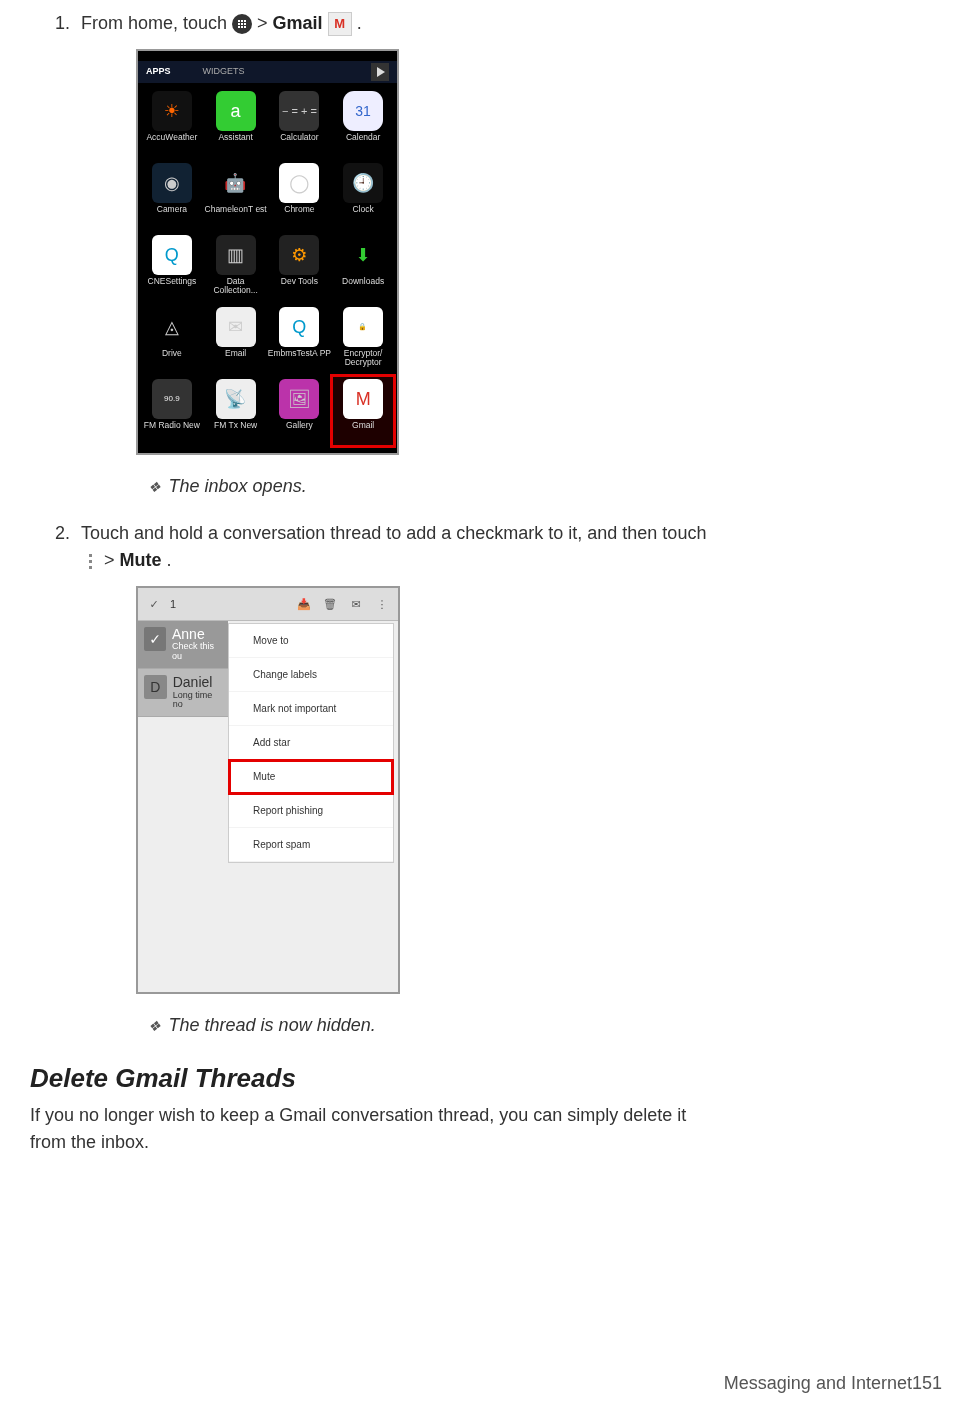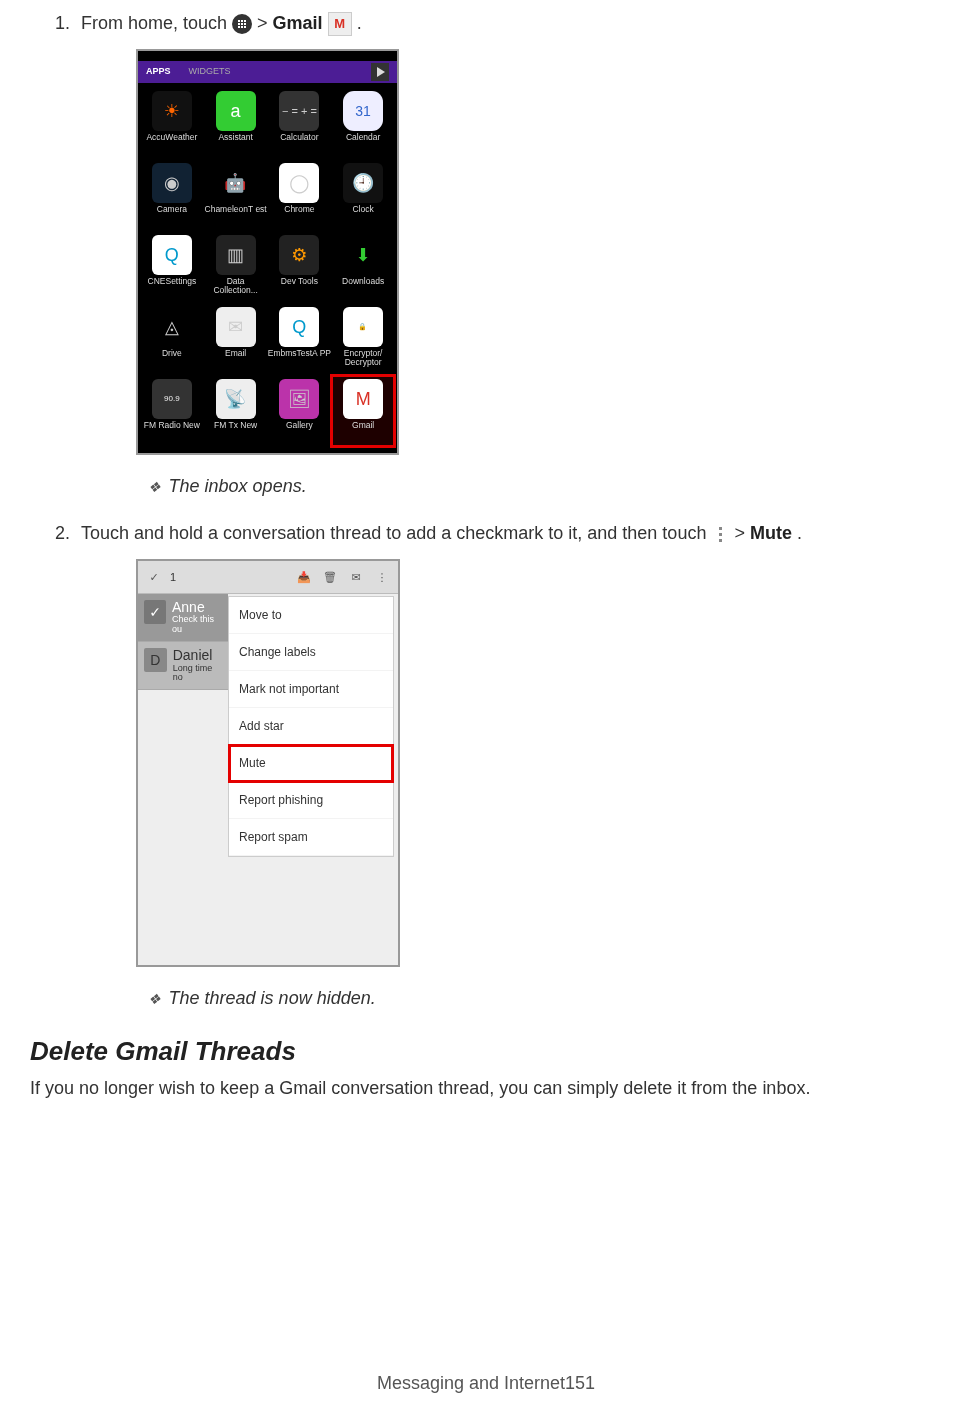--- a/index.html
+++ b/index.html
@@ -9,21 +9,20 @@
     color: #333;
     font-size: 18px;
     line-height: 1.5;
     width: 972px;
   }
   .page {
     padding: 10px 30px 20px 30px;
     min-height: 1417px;
     box-sizing: border-box;
     display: flex;
-    flex-direction: column;
   }
   .content { flex: 1; }
   ol.steps {
     margin: 0;
     padding-left: 45px;
   }
   ol.steps > li {
     margin-bottom: 10px;
     padding-left: 6px;
   }
@@ -94,21 +93,21 @@
     border: 2px solid #999;
     background: #000;
     margin-left: 55px;
     margin-top: 12px;
     margin-bottom: 12px;
     overflow: hidden;
     font-size: 9px;
     color: #ccc;
   }
   .ss1-status { height: 10px; background: #000; }
-  .ss1-tabs { display: flex; height: 22px; background: #4c1d95; align-items: center; padding: 0 8px; gap: 18px; font-size: 9px;}
+  .ss1-tabs { display: flex; height: 22px; background: #0f172a; align-items: center; padding: 0 8px; gap: 32px; font-size: 9px;}
   .ss1-tabs .tab { color: #aaa; }
   .ss1-tabs .tab.active { color: #fff; font-weight: bold; }
   .ss1-store { margin-left:auto; width:18px; height:18px; background:#333; position:relative;}
   .ss1-store::before{content:"";position:absolute;left:6px;top:4px;border-left:8px solid #ddd;border-top:5px solid transparent;border-bottom:5px solid transparent;}
   .ss1-grid { display: grid; grid-template-columns: repeat(4, 1fr); grid-auto-rows: 72px; gap: 0px; padding: 4px 2px;}
   .ss1-cell { display: flex; flex-direction: column; align-items: center; justify-content: flex-start; text-align: center; padding-top:4px;}
   .ss1-ico { width: 40px; height: 40px; border-radius: 6px; display:flex;align-items:center;justify-content:center; font-size:18px; margin-bottom:2px;}
   .ss1-cell .lbl { font-size: 8.5px; line-height:1.1; color:#ddd; }
   .ss1-cell.hl { outline: 3px solid #e40000; outline-offset:-2px; background:rgba(200,0,0,0.15);}
   
@@ -151,21 +150,21 @@
   .ss2-sp { flex:1; }
   .ss2-row { display:flex; align-items:flex-start; }
   .ss2-side { width:90px; background:#bbb; padding:0; }
   .ss2-thread { padding:6px 6px; border-bottom:1px solid #aaa; display:flex; gap:6px;}
   .ss2-thread.sel { background:#999; color:white;}
   .ss2-thread .av{width:24px;height:24px;background:#888;display:flex;align-items:center;justify-content:center;border-radius:2px;font-size:14px;}
   .ss2-thread.sel .av{background:#777;color:white;}
   .ss2-thread .tx{font-size:9px;line-height:1.1;}
   .ss2-thread .nm{font-size:14px;}
   .ss2-menu { flex:1; background:#fff; border:1px solid #ccc; margin:2px 4px 0 0;}
-  .ss2-menu .mi{padding:9px 10px;font-size:12px;border-bottom:1px solid #f3f3f3;}
+  .ss2-menu .mi{padding:9px 24px;font-size:10px;border-bottom:1px solid #f3f3f3;}
   .ss2-menu .mi.hl{outline:3px solid #e40000;outline-offset:-2px;}
 
   h2.section-title {
     font-family: Verdana, Geneva, sans-serif;
     font-style: italic;
     font-weight: bold;
     font-size: 26px;
     color: #222;
     margin: 20px 0 4px 0;
   }

